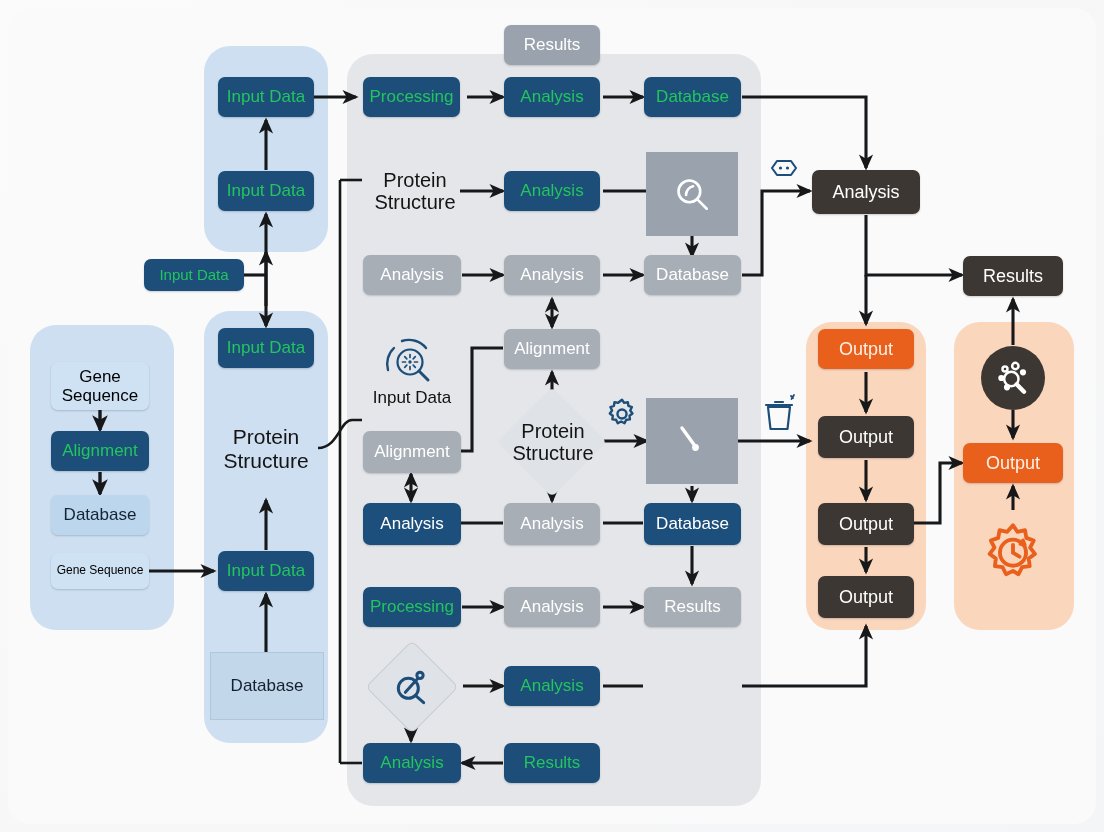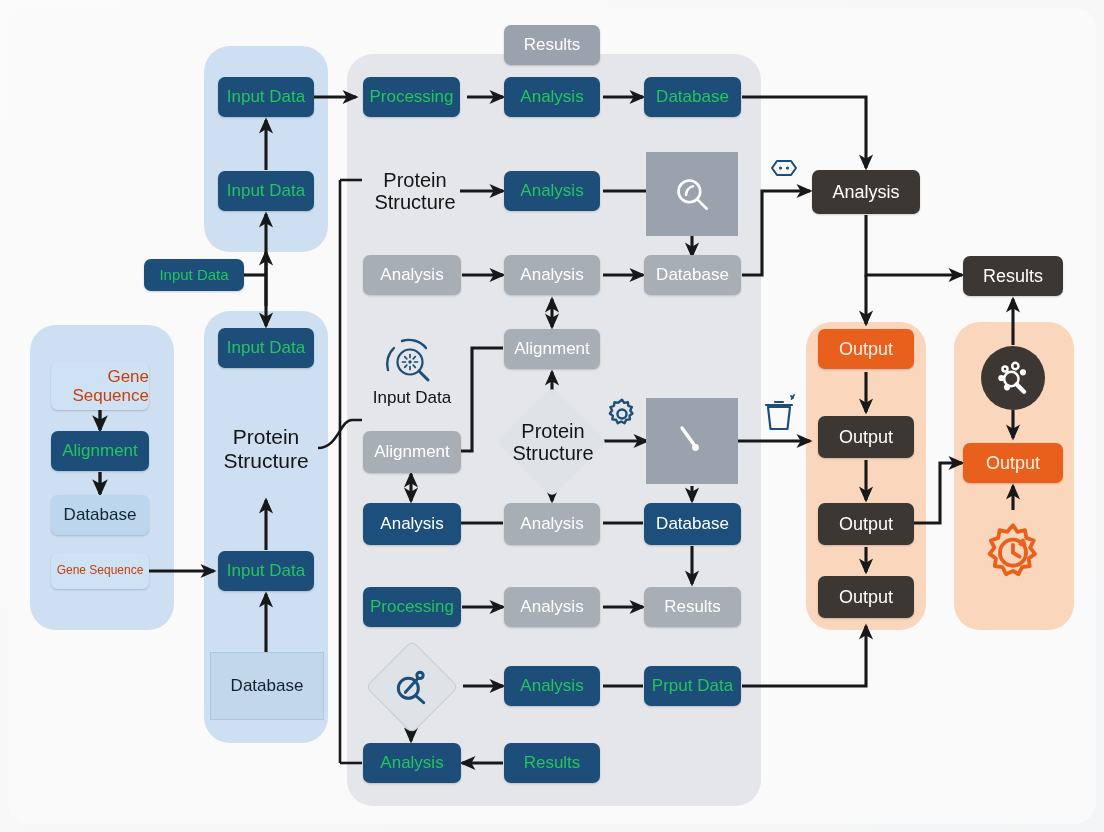--- a/index.html
+++ b/index.html
@@ -16,21 +16,21 @@
   .node{position:absolute;display:flex;align-items:center;justify-content:center;
         border-radius:7px;text-align:center;line-height:1.12;
         box-shadow:0 1px 2px rgba(20,30,50,.20);}
   .n-navy{background:#1c4e79;color:#22c55e;}
   .n-navy2{background:#1d4f7c;color:#ffffff;}
   .n-gray{background:#9aa3ad;color:#ffffff;}
   .n-gray2{background:#a7aeb6;color:#ffffff;}
   .n-dark{background:#3c3733;color:#ffffff;}
   .n-orange{background:#e8601c;color:#fff0e6;}
   .n-lblue{background:#bcd6ee;color:#132434;}
-  .n-lblue2{background:#cfe2f4;color:#c2410c;text-align:right;}
+  .n-lblue2{background:#cfe2f4;color:#000000;}
   .plain{position:absolute;display:flex;align-items:center;justify-content:center;
          text-align:center;color:#141414;line-height:1.12;}
   .icon{position:absolute;display:flex;align-items:center;justify-content:center;}
   .shape{position:absolute;display:flex;align-items:center;justify-content:center;text-align:center;}
   .vesica{border-radius:65% 0 65% 0 / 0 65% 0 65%;}
   .leaf-gray{background:#9aa3ad;}
   .leaf-lblue{background:#c3d7ea;border:1px solid #aec6de;}
   .diamond{transform:rotate(45deg);}
   .circ{border-radius:50%;}
 </style>
@@ -314,23 +314,20 @@
       <circle cx="10.4" cy="13.4" r="6"></circle>
       <path d="M14.8 17.8 L19.6 22"></path>
       <path d="M8.6 15.8 L16.2 7.4"></path>
       <circle cx="17.4" cy="5.6" r="1.9"></circle>
     </svg>
   </div>
 
   <div class="node n-navy" style="left:504px;top:666px;width:96px;height:40px;font-size:17px;">
     <span>Analysis</span>
   </div>
-  <div class="node n-navy" style="left:644px;top:666px;width:97px;height:40px;font-size:17px;">
-    <span>Prput Data</span>
-  </div>
 
   <div class="node n-navy" style="left:363px;top:743px;width:98px;height:40px;font-size:17px;">
     <span>Analysis</span>
   </div>
   <div class="node n-navy" style="left:504px;top:743px;width:96px;height:40px;font-size:17px;">
     <span>Results</span>
   </div>
 
   <div class="icon" style="left:766px;top:152px;width:36px;height:30px;">
     <svg width="36" height="30" viewBox="0 0 36 30" fill="none" stroke="#1c4e79" stroke-width="2.1" stroke-linejoin="round">

